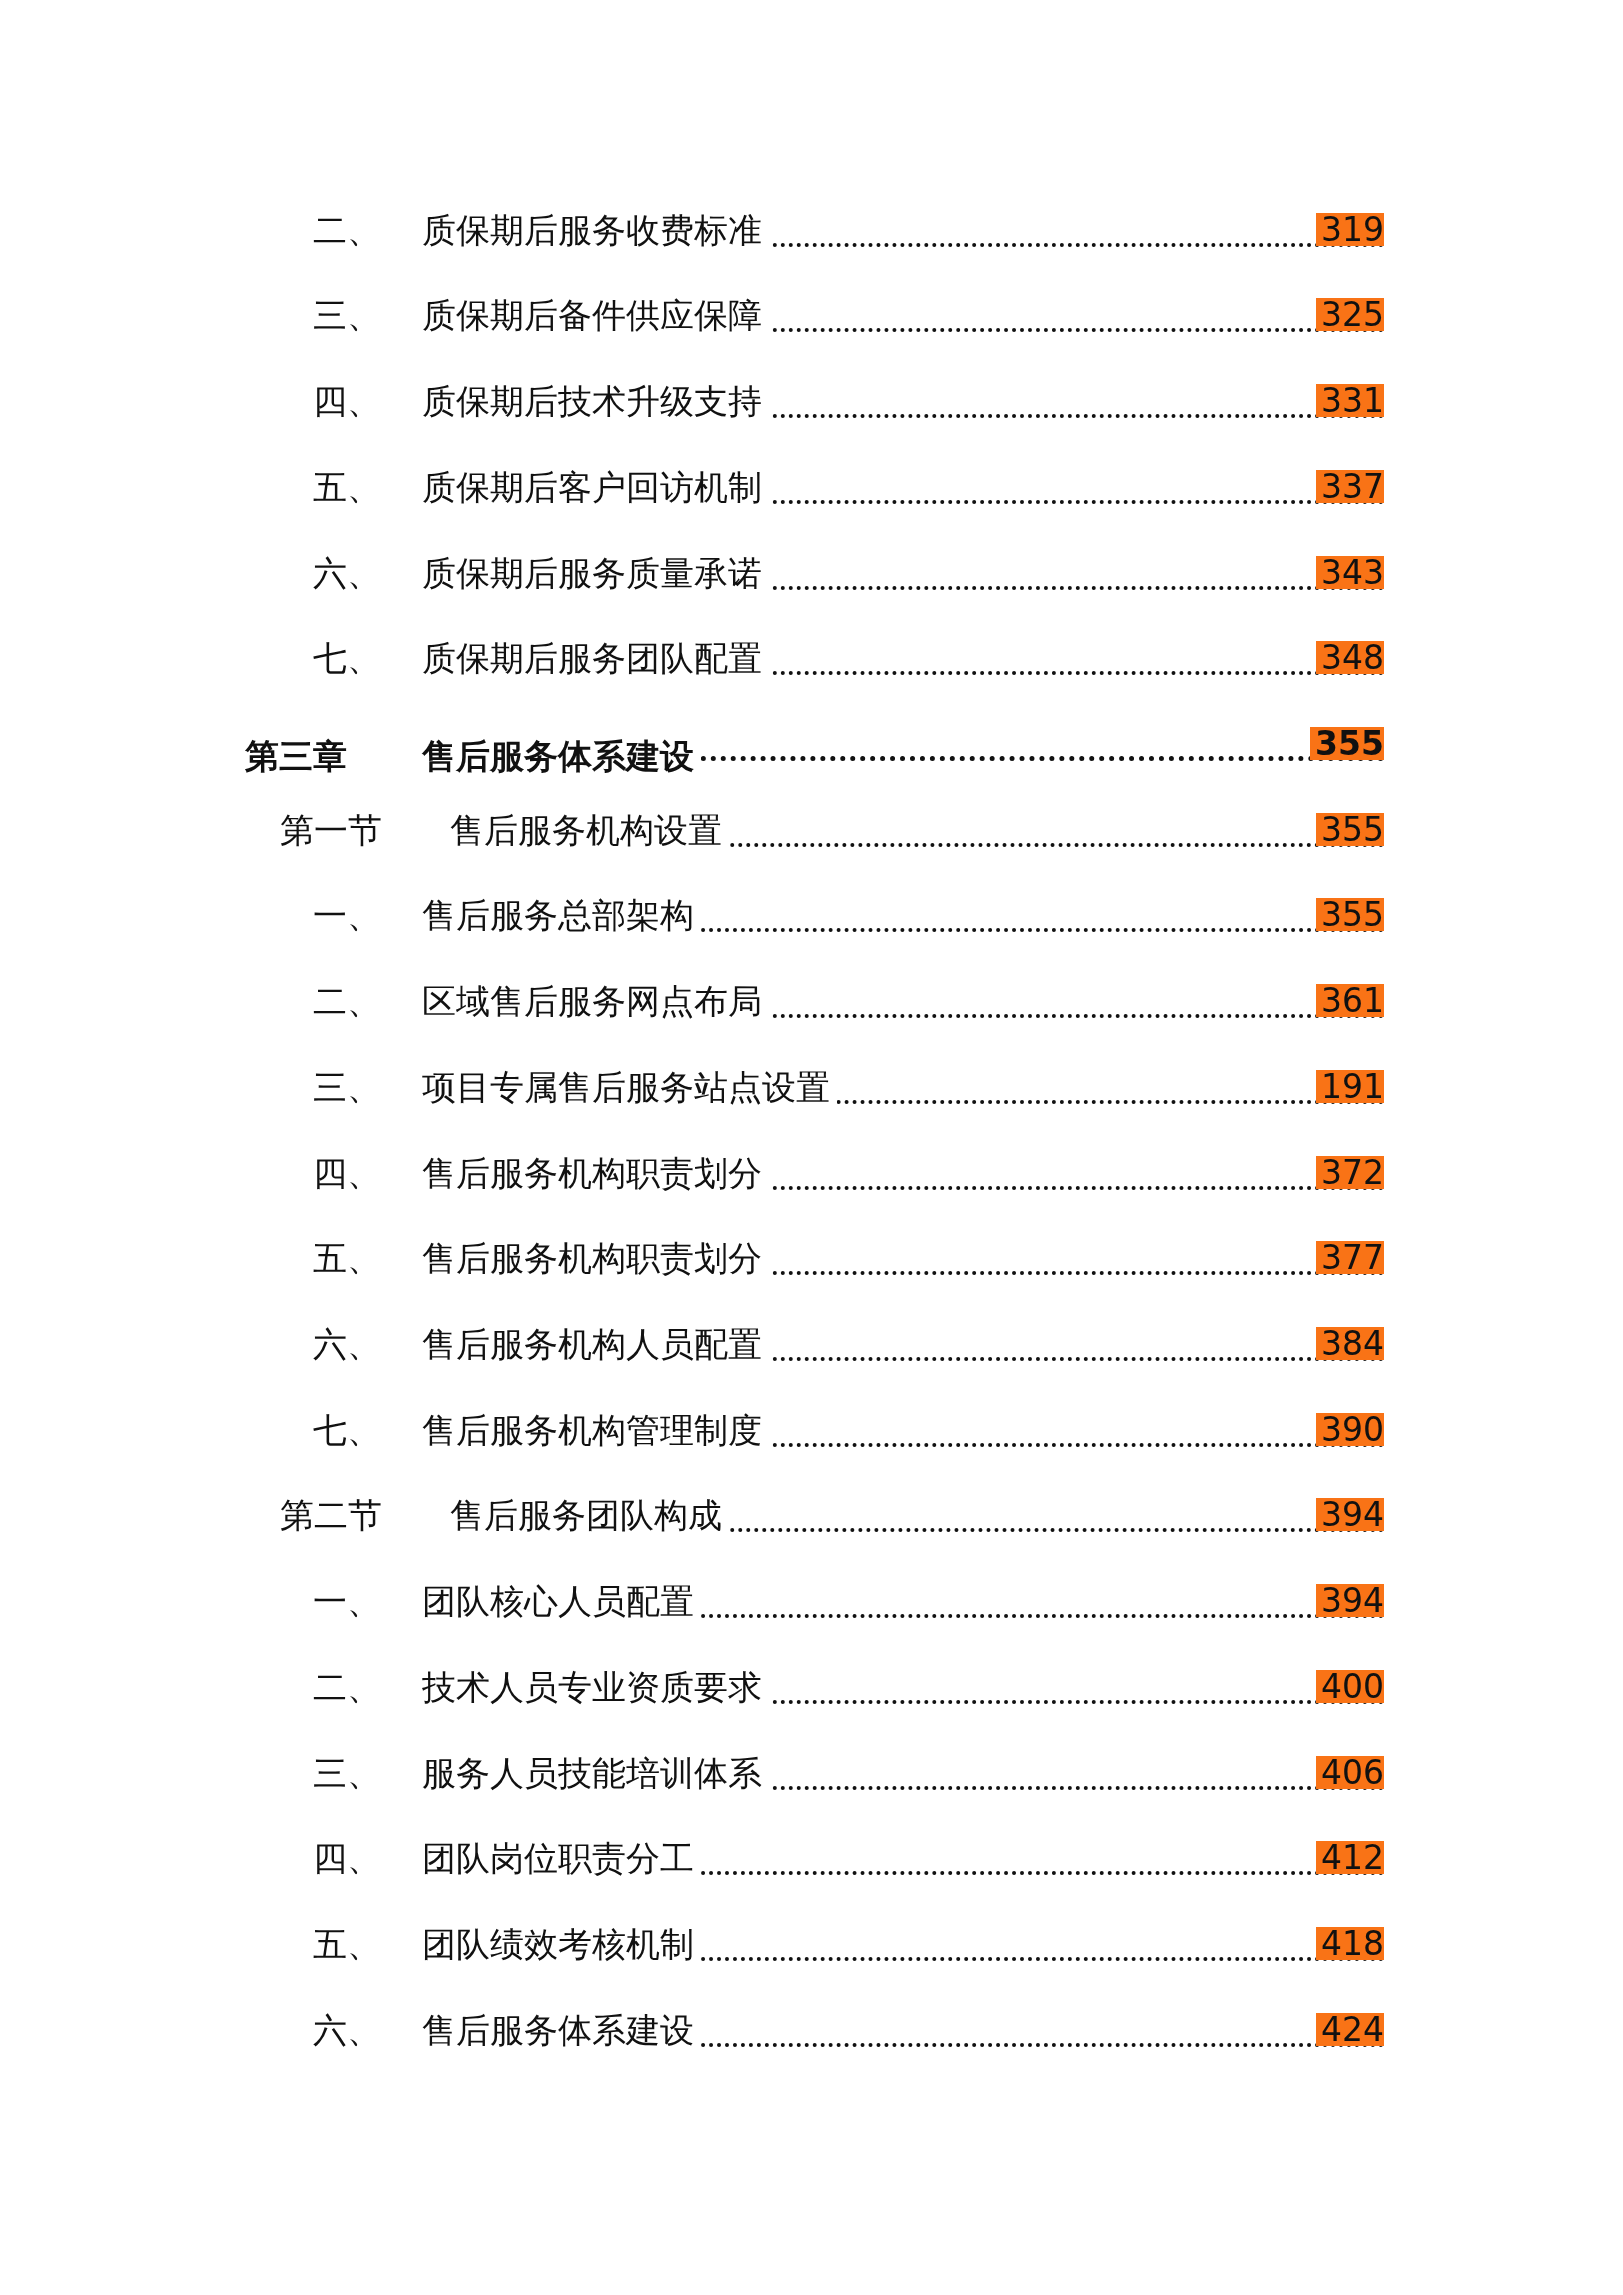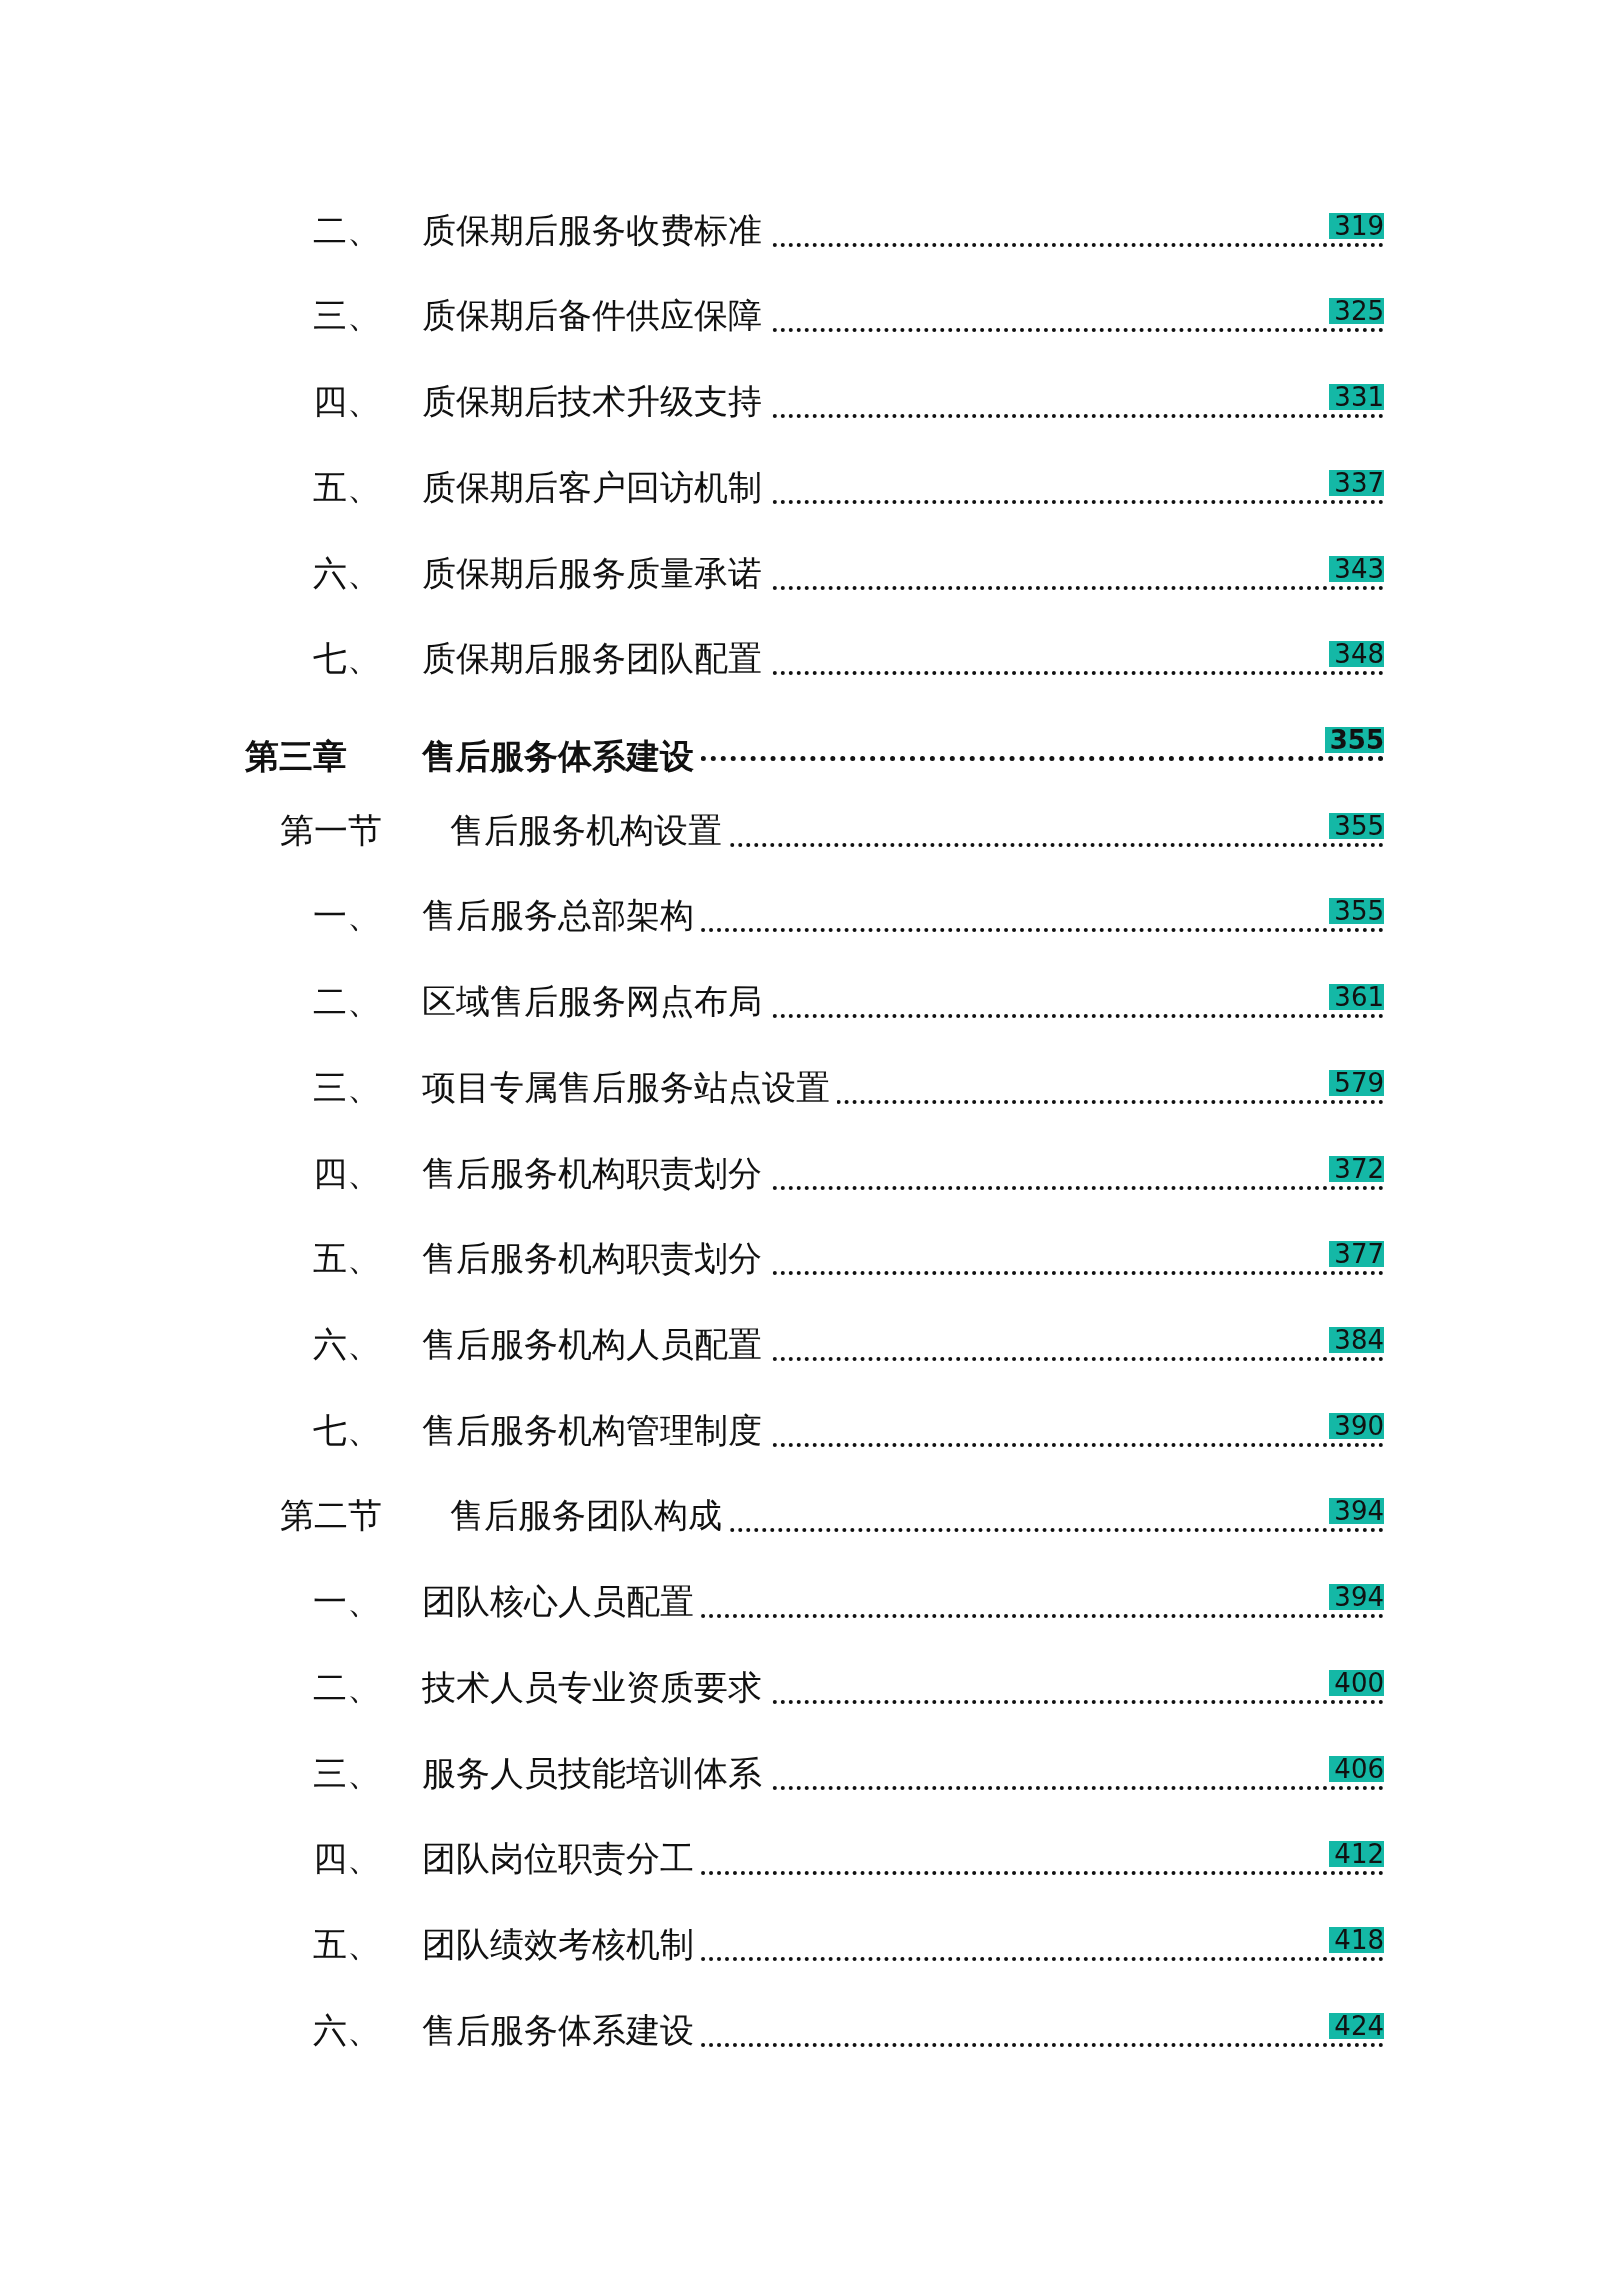--- a/index.html
+++ b/index.html
@@ -5,23 +5,23 @@
   html, body { margin: 0; padding: 0; background: #ffffff; }
   body { width: 1623px; height: 2295px; position: relative; overflow: hidden;
          font-family: "DejaVu Serif", "Liberation Serif", serif; color: #111111; }
   .toc { position: absolute; left: 0; top: 0; width: 1623px; }
   .row { position: absolute; left: 0; width: 1623px; height: 86px; }
   .num { position: absolute; font-size: 34px; line-height: 1; white-space: nowrap; }
   .title { position: absolute; font-size: 34px; line-height: 1; white-space: nowrap;
            background: #ffffff; padding-right: 6.5px; z-index: 2; text-align: center; }
   .leader { position: absolute; height: 34px; right: 239px;
             border-bottom: 4.6px dotted #111111; box-sizing: border-box; z-index: 1; }
-  .page { position: absolute; right: 239px; font-size: 26px; line-height: 1;
+  .page { position: absolute; right: 239px; font-size: 33px; line-height: 1;
           font-family: "DejaVu Sans", "Liberation Sans", sans-serif;
-          background: #14b8a6; padding-left: 5.2px; z-index: 2; }
+          background: #f97316; padding-left: 5.2px; z-index: 2; }
   .item .num { left: 313px; }
   .item .title { left: 422px; }
   .item .leader { left: 422px; }
   .chapter .num, .chapter .title { font-weight: bold; font-family: "DejaVu Sans", "Liberation Sans", sans-serif; margin-top: 12px; }
   .chapter .num { left: 245px; }
   .chapter .title { left: 422px; }
   .chapter .leader { left: 422px; border-bottom-width: 5.9px; }
   .chapter .page { font-weight: bold; }
   .section .num { left: 280px; }
   .section .title { left: 450px; }
@@ -88,21 +88,21 @@
   <div class="row item" style="top:984px">
       <span class="num">二、</span>
       <span class="leader"></span>
       <span class="title">区域售后服务网点布局</span>
       <span class="page">361</span>
     </div>
   <div class="row item" style="top:1070px">
       <span class="num">三、</span>
       <span class="leader"></span>
       <span class="title">项目专属售后服务站点设置</span>
-      <span class="page">579</span>
+      <span class="page">191</span>
     </div>
   <div class="row item" style="top:1156px">
       <span class="num">四、</span>
       <span class="leader"></span>
       <span class="title">售后服务机构职责划分</span>
       <span class="page">372</span>
     </div>
   <div class="row item" style="top:1241px">
       <span class="num">五、</span>
       <span class="leader"></span>

